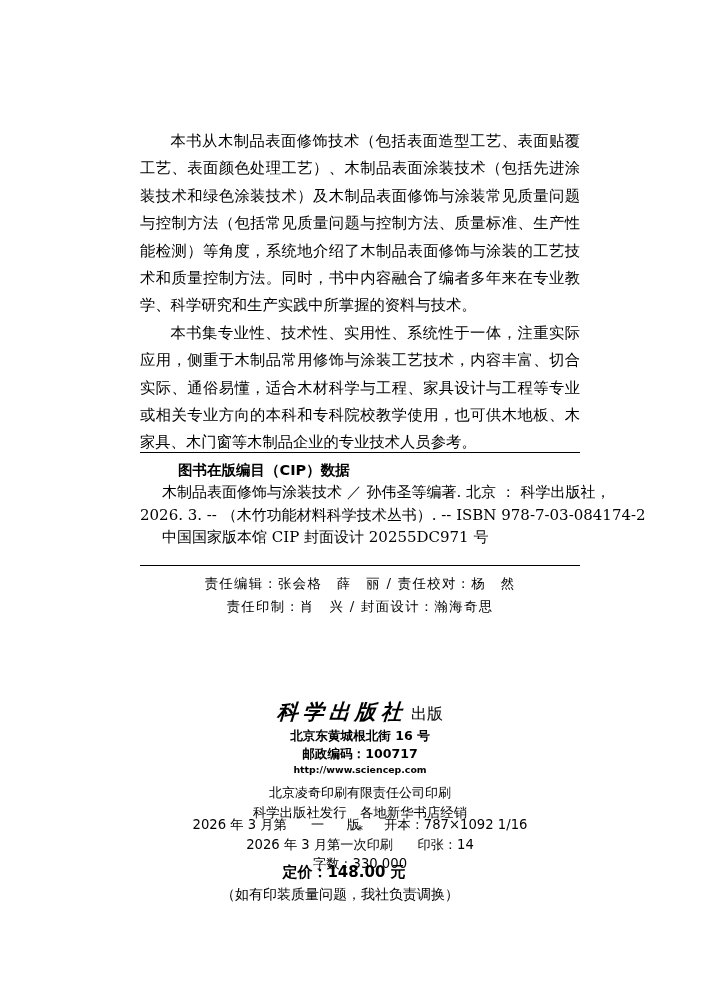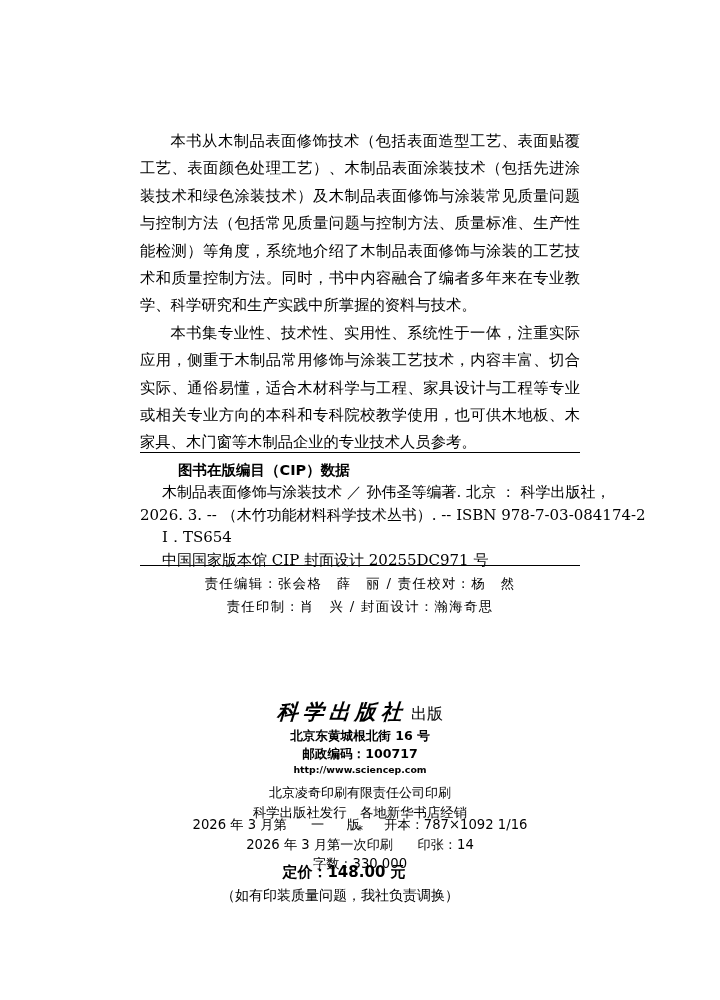--- a/index.html
+++ b/index.html
@@ -188,41 +188,40 @@
     font-family: "DejaVu Sans", "Liberation Sans", sans-serif;
   }
   .notice-line {
     position: absolute;
     left: 0;
     top: 884px;
     width: 680px;
     text-align: center;
     font-size: 14px;
     line-height: 22px;
-    font-family: Liberation Sans, sans-serif;
+    font-family: Liberation Serif, serif;
   }
 </style>
 </head>
 <body>
 
 <div class="page">
 
 
   <div class="abstract-body">
     <p>本书从木制品表面修饰技术（包括表面造型工艺、表面贴覆工艺、表面颜色处理工艺）、木制品表面涂装技术（包括先进涂装技术和绿色涂装技术）及木制品表面修饰与涂装常见质量问题与控制方法（包括常见质量问题与控制方法、质量标准、生产性能检测）等角度，系统地介绍了木制品表面修饰与涂装的工艺技术和质量控制方法。同时，书中内容融合了编者多年来在专业教学、科学研究和生产实践中所掌握的资料与技术。</p>
     <p>本书集专业性、技术性、实用性、系统性于一体，注重实际应用，侧重于木制品常用修饰与涂装工艺技术，内容丰富、切合实际、通俗易懂，适合木材科学与工程、家具设计与工程等专业或相关专业方向的本科和专科院校教学使用，也可供木地板、木家具、木门窗等木制品企业的专业技术人员参考。</p>
   </div>
 
   <div class="rule rule-top"></div>
 
   <div class="cip">
     <div class="cip-heading">图书在版编目（CIP）数据</div>
     <div class="cip-line cip-indent1">木制品表面修饰与涂装技术 ／ 孙伟圣等编著. 北京 ： 科学出版社，</div>
     <div class="cip-line cip-indent0">2026. 3. -- （木竹功能材料科学技术丛书）. -- ISBN 978-7-03-084174-2</div>
-    <div class="cip-line cip-cls">Ⅰ．TS654</div>
     <div class="cip-line cip-indent1">中国国家版本馆 CIP 封面设计 20255DC971 号</div>
   </div>
 
   <div class="rule rule-mid"></div>
 
   <div class="credits">
     <div>责任编辑：张会格　薛　丽 / 责任校对：杨　然</div>
     <div>责任印制：肖　兴 / 封面设计：瀚海奇思</div>
   </div>
 

